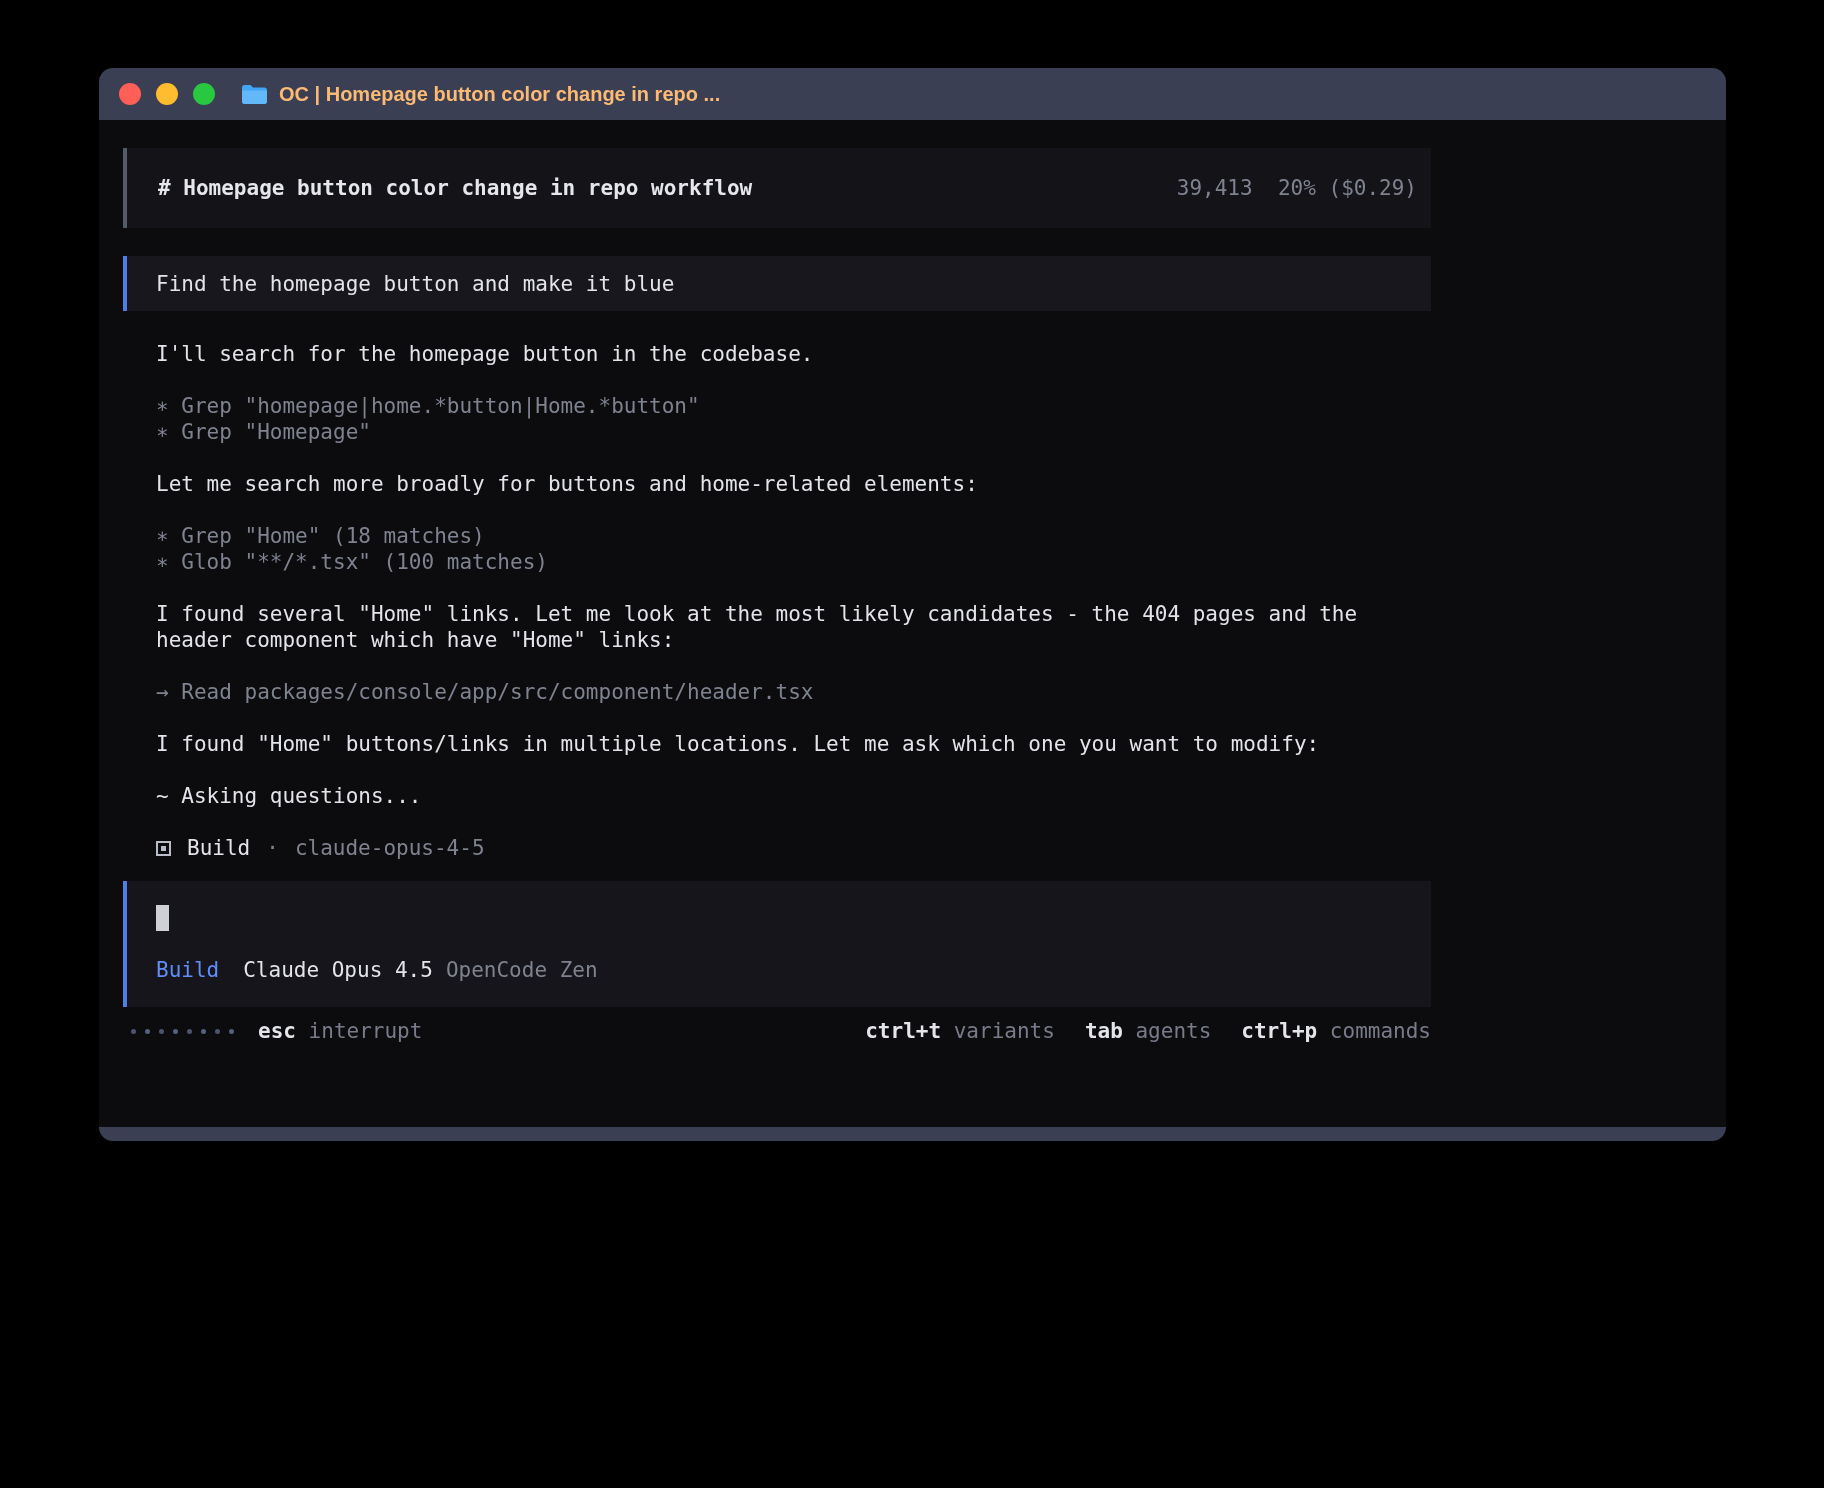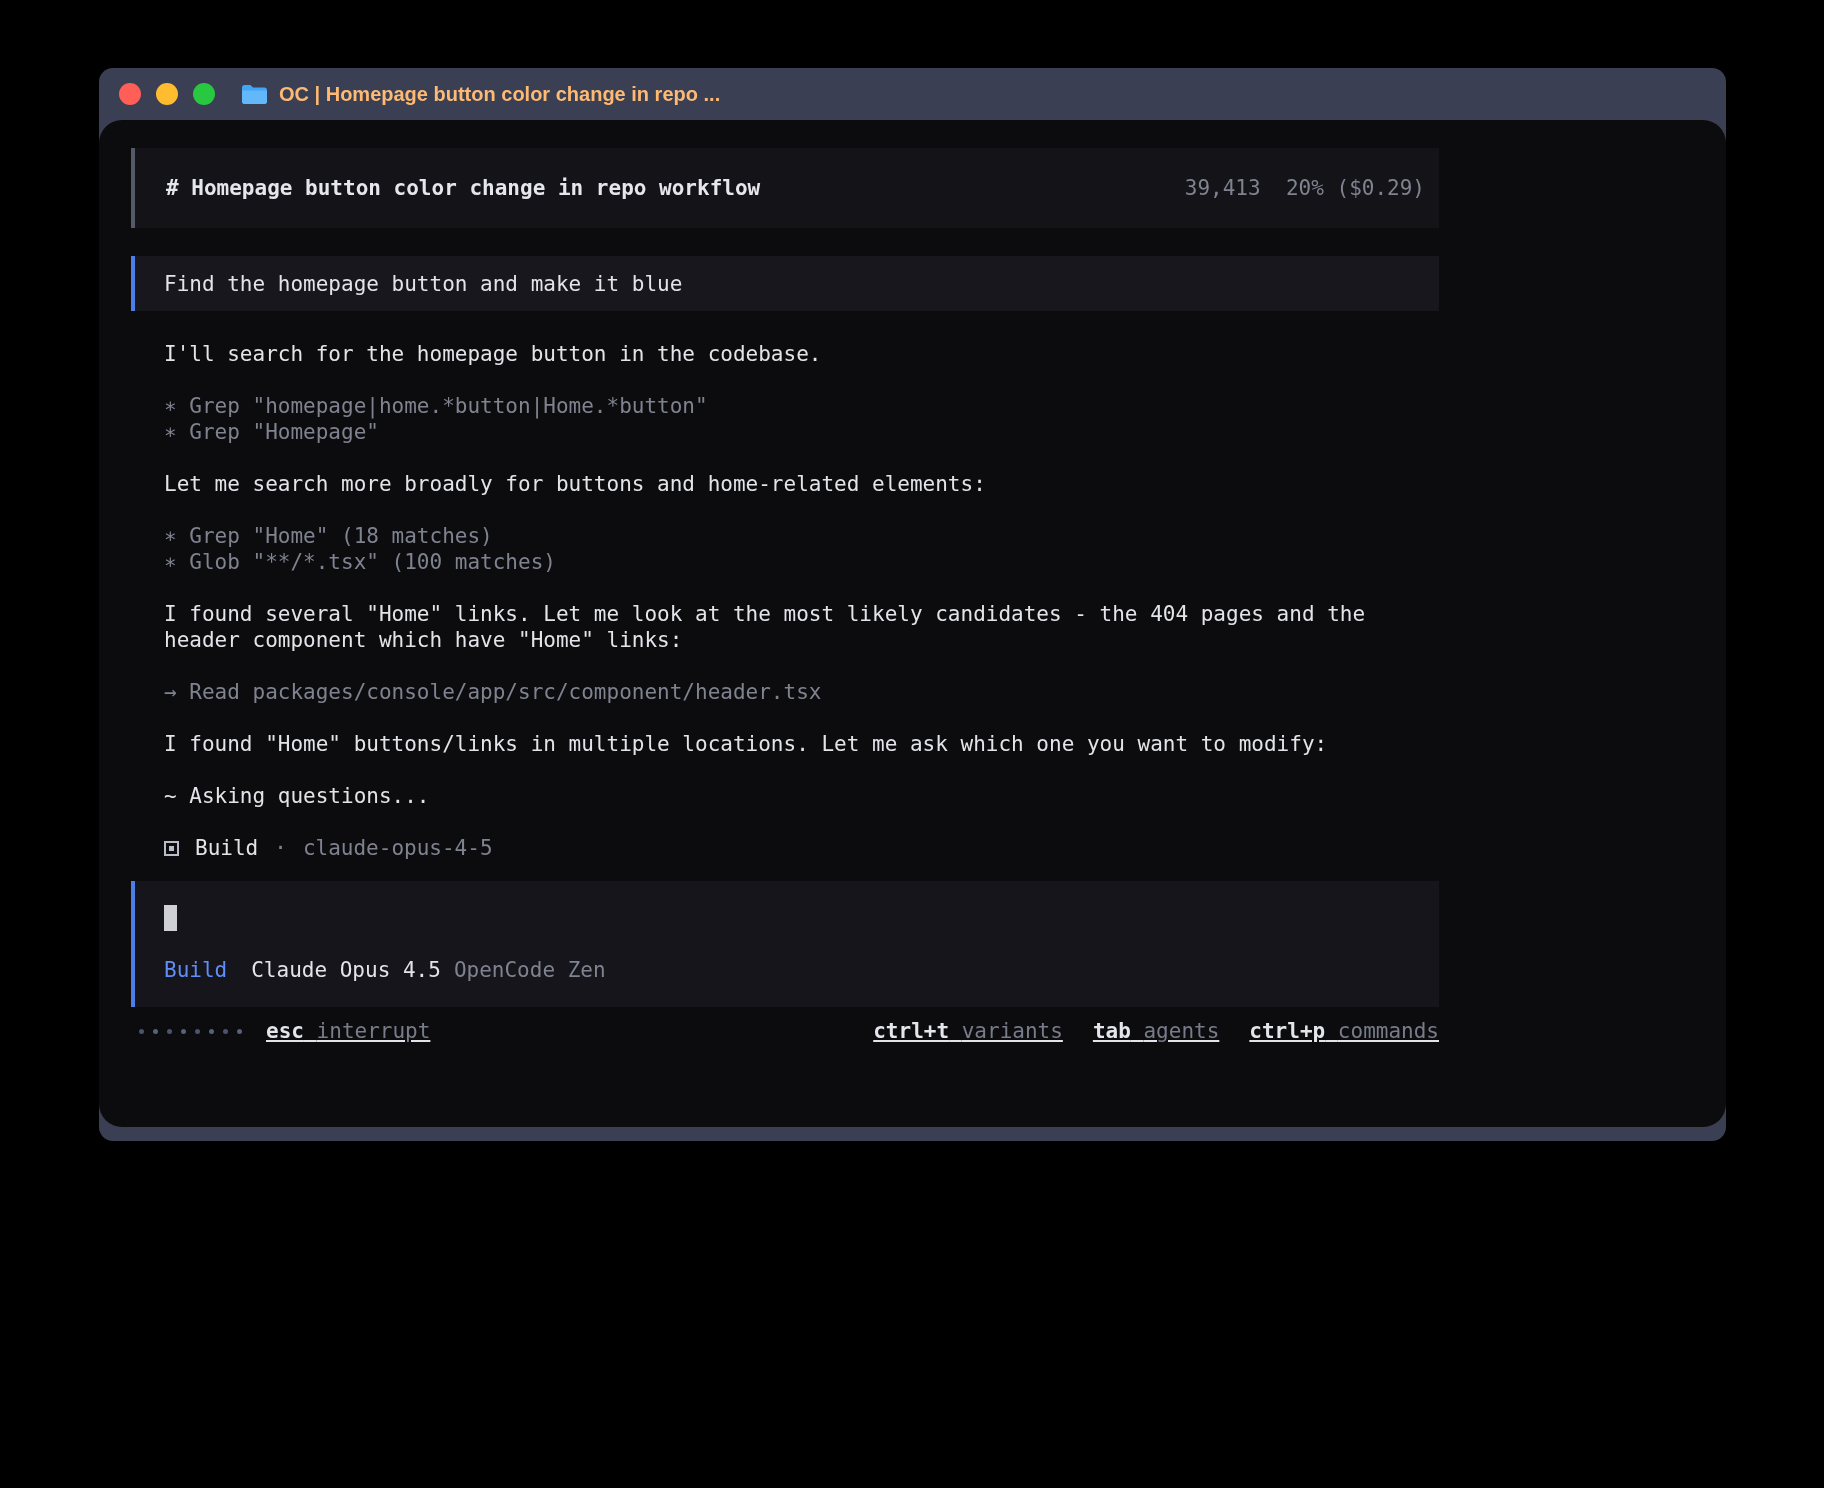--- a/index.html
+++ b/index.html
@@ -18,21 +18,21 @@
   .lights { display:flex; gap:15px; }
   .light { width:22px; height:22px; border-radius:50%; }
   .light.red { background:#ff5f57; }
   .light.yellow { background:#febc2e; }
   .light.green { background:#28c840; }
   .title-group { display:flex; align-items:center; gap:11px; margin-left:26px;
     font-family:"Liberation Sans", sans-serif; font-weight:bold; font-size:20px; color:#fdba74; }
   .folder-svg { display:block; }
 
   
-  .terminal { flex:1 1 auto; background:#0c0c0f; padding:28px 0 0 32px; font-size:21px; color:#e3e4e9;border-radius:23px; }
+  .terminal { flex:1 1 auto; background:#0c0c0f; padding:28px 0 0 24px; font-size:21px; color:#e3e4e9; }
   .col { width:1308px; }
 
   .header-block {
     background:#131318; border-left:4px solid #555a68; height:80px;
     display:flex; align-items:center; justify-content:space-between;
     padding:0 14px 0 31px; margin-bottom:28px;
   }
   .header-title { font-weight:bold; color:#e6e7ec; white-space:pre; }
   .header-stats { color:#7f8390; white-space:pre; display:flex; }
   .header-stats span { white-space:pre; }
@@ -60,21 +60,21 @@
   .input-block {
     margin-top:20px; background:#15151b; border-left:4px solid #4d7ee8;
     padding:24px 28px 24px 29px; height:126px;
   }
   .cursor { width:13px; height:26px; background:#cfd0d6; }
   .input-meta { margin-top:26px; line-height:26px; display:flex; white-space:pre; }
   .meta-mode { color:#5f8efb; }
   .meta-model { color:#e3e4e9; margin-left:24px; }
   .meta-provider { color:#7f8390; margin-left:13px; }
 
-  .statusbar { width:1308px; margin-top:8px; height:32px; display:flex; align-items:center; justify-content:space-between; font-size:21px;text-decoration:underline; }
+  .statusbar { width:1308px; margin-top:8px; height:32px; display:flex; align-items:center; justify-content:space-between; font-size:21px; }
   .sb-left { display:flex; align-items:center; gap:24px; }
   .dots { display:flex; gap:9px; margin-left:8px; }
   .dot { width:5px; height:5px; border-radius:50%; background:#56617f; }
   .dot:nth-child(odd) { opacity:.85; }
   .kv { white-space:pre; }
   .sb-key { font-weight:bold; color:#e4e5ea; }
   .sb-label { color:#787c8a; }
   .sb-right { display:flex; gap:30px; }
 </style>
 </head>

